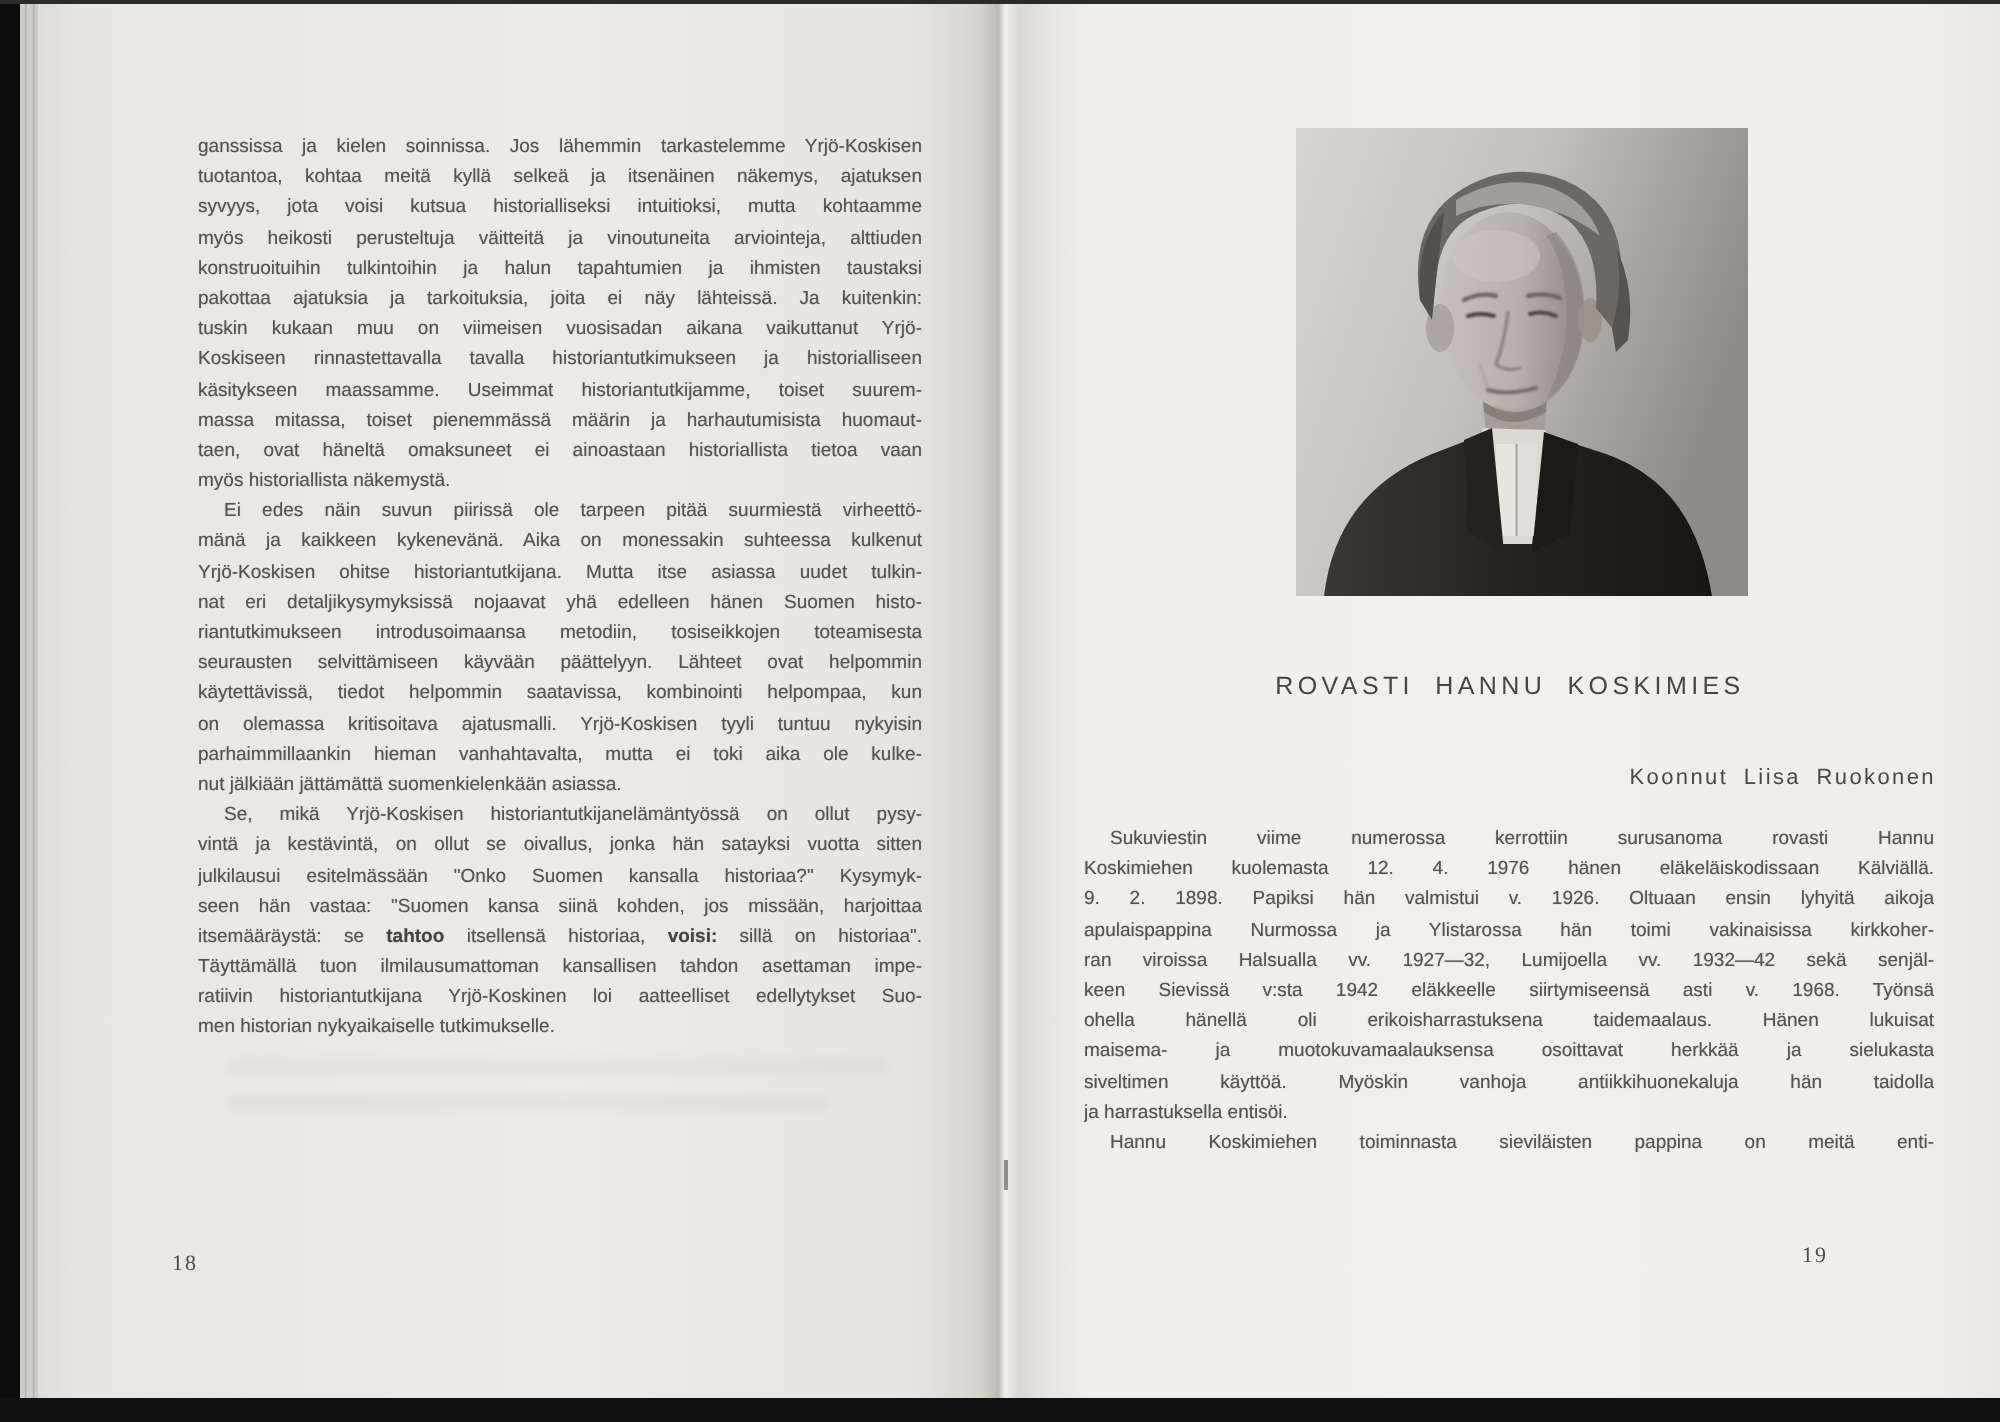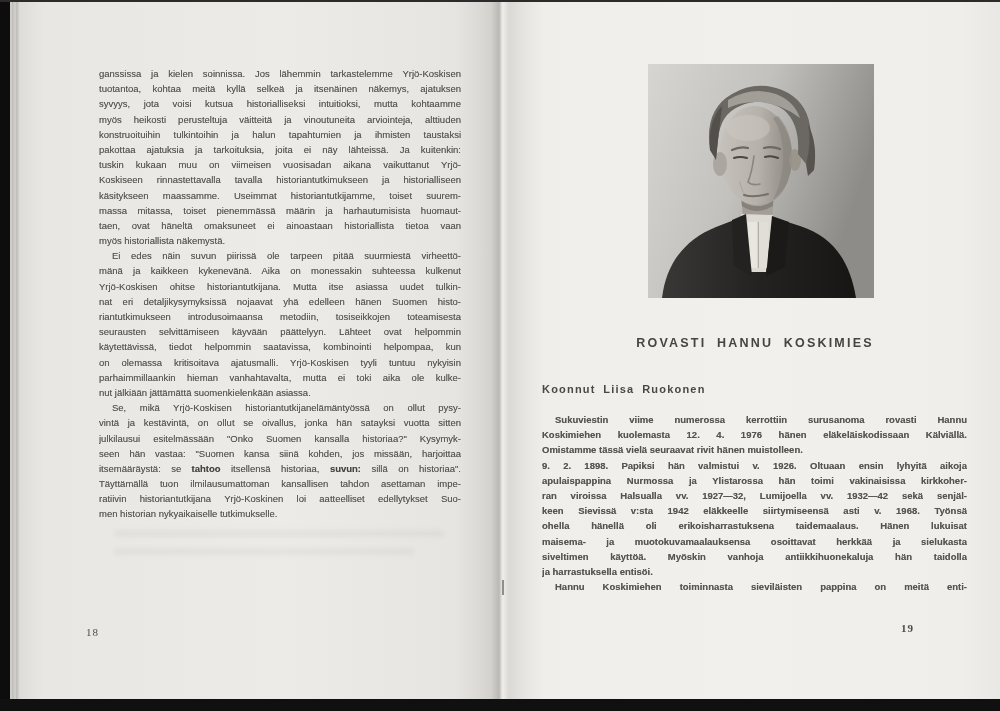--- a/index.html
+++ b/index.html
@@ -17,41 +17,40 @@
   }
   
   .page{position:absolute;top:2px;height:697px;}
   .page-left{
     left:19px;width:481px;
     background:linear-gradient(90deg,#dedcd8 0,#e9e7e3 5%,#ecebe7 55%,#e6e4e0 96%,#e0deda 100%);
   }
   .page-right{
     left:500px;width:500px;
     background:linear-gradient(90deg,#e6e4e0 0,#efeeea 5%,#f1f0ec 50%,#efeeeb 92%,#e9e8e4 100%);
-    font-weight:bold;
   }
   .gutter{
     position:absolute;left:455px;top:2px;width:90px;height:697px;pointer-events:none;
     background:linear-gradient(90deg,rgba(0,0,0,0) 0%,rgba(80,75,70,0.10) 40%,rgba(55,50,46,0.22) 49%,rgba(255,255,255,0.35) 53%,rgba(90,85,80,0.10) 60%,rgba(0,0,0,0) 100%);
   }
   .gutter-mark{position:absolute;left:502px;top:580px;width:2px;height:15px;background:rgba(70,66,62,0.55);}
   
   .textcol{position:absolute;color:#565450;font-size:9.5px;line-height:15.2px;
     text-shadow:0 0 0.5px rgba(86,84,80,0.55);}
   #leftcol{left:80px;top:64px;width:362px;}
   #rightcol{left:42px;top:410px;width:425px;}
   .para{margin:0;}
   .pline{height:15.2px;overflow:hidden;text-align:justify;text-align-last:justify;}
   .pline.lastline{text-align-last:left;}
   .pline.indent{padding-left:13px;}
   .b{font-weight:700;color:#454341;}
   
   .headline{position:absolute;left:42px;top:331px;width:426px;text-align:center;
     color:#474543;font-size:12.5px;line-height:21px;letter-spacing:2.2px;word-spacing:5px;}
-  .byline{position:absolute;left:42px;top:381px;width:426px;text-align:left;
+  .byline{position:absolute;left:42px;top:381px;width:426px;text-align:right;
     color:#4a4846;font-size:11px;letter-spacing:1.2px;word-spacing:3.5px;}
   
   .pagenum{position:absolute;font-family:"Liberation Serif",serif;font-size:11px;
     color:#4e4c4a;letter-spacing:1px;}
   .pn-left{left:67px;top:624px;}
   .pn-right{left:401px;top:620px;}
   
   .photo{position:absolute;left:148px;top:62px;width:226px;height:234px;}
   .photo svg{display:block;width:226px;height:234px;}
   
@@ -92,21 +91,21 @@
           <div class="pline"><span>käytettävissä, tiedot helpommin saatavissa, kombinointi helpompaa, kun</span></div>
           <div class="pline"><span>on olemassa kritisoitava ajatusmalli. Yrjö-Koskisen tyyli tuntuu nykyisin</span></div>
           <div class="pline"><span>parhaimmillaankin hieman vanhahtavalta, mutta ei toki aika ole kulke-</span></div>
           <div class="pline lastline"><span>nut jälkiään jättämättä suomenkielenkään asiassa.</span></div>
         </div>
         <div class="para">
           <div class="pline indent"><span>Se, mikä Yrjö-Koskisen historiantutkijanelämäntyössä on ollut pysy-</span></div>
           <div class="pline"><span>vintä ja kestävintä, on ollut se oivallus, jonka hän satayksi vuotta sitten</span></div>
           <div class="pline"><span>julkilausui esitelmässään "Onko Suomen kansalla historiaa?" Kysymyk-</span></div>
           <div class="pline"><span>seen hän vastaa: "Suomen kansa siinä kohden, jos missään, harjoittaa</span></div>
-          <div class="pline"><span>itsemääräystä: se </span><span class="b">tahtoo</span><span> itsellensä historiaa, </span><span class="b">suvun:</span><span> sillä on historiaa".</span></div>
+          <div class="pline"><span>itsemääräystä: se </span><span class="b">tahtoo</span><span> itsellensä historiaa, </span><span class="b">voisi:</span><span> sillä on historiaa".</span></div>
           <div class="pline"><span>Täyttämällä tuon ilmilausumattoman kansallisen tahdon asettaman impe-</span></div>
           <div class="pline"><span>ratiivin historiantutkijana Yrjö-Koskinen loi aatteelliset edellytykset Suo-</span></div>
           <div class="pline lastline"><span>men historian nykyaikaiselle tutkimukselle.</span></div>
         </div>
       </div>
     <div class="pagenum pn-left">18</div>
   </div>
 
   <div class="page page-right">
     <div class="photo">
@@ -172,21 +171,20 @@
 
     <div class="headline">
       <div class="h-line">ROVASTI HANNU KOSKIMIES</div>
     </div>
     <div class="byline">Koonnut Liisa Ruokonen</div>
 
     <div class="textcol" id="rightcol">
         <div class="para">
           <div class="pline indent"><span>Sukuviestin viime numerossa kerrottiin surusanoma rovasti Hannu</span></div>
           <div class="pline"><span>Koskimiehen kuolemasta 12. 4. 1976 hänen eläkeläiskodissaan Kälviällä.</span></div>
-          <div class="pline lastline"><span>Omistamme tässä vielä seuraavat rivit hänen muistolleen.</span></div>
         </div>
         <div class="para">
           <div class="pline"><span>9. 2. 1898. Papiksi hän valmistui v. 1926. Oltuaan ensin lyhyitä aikoja</span></div>
           <div class="pline"><span>apulaispappina Nurmossa ja Ylistarossa hän toimi vakinaisissa kirkkoher-</span></div>
           <div class="pline"><span>ran viroissa Halsualla vv. 1927—32, Lumijoella vv. 1932—42 sekä senjäl-</span></div>
           <div class="pline"><span>keen Sievissä v:sta 1942 eläkkeelle siirtymiseensä asti v. 1968. Työnsä</span></div>
           <div class="pline"><span>ohella hänellä oli erikoisharrastuksena taidemaalaus. Hänen lukuisat</span></div>
           <div class="pline"><span>maisema- ja muotokuvamaalauksensa osoittavat herkkää ja sielukasta</span></div>
           <div class="pline"><span>siveltimen käyttöä. Myöskin vanhoja antiikkihuonekaluja hän taidolla</span></div>
           <div class="pline lastline"><span>ja harrastuksella entisöi.</span></div>

